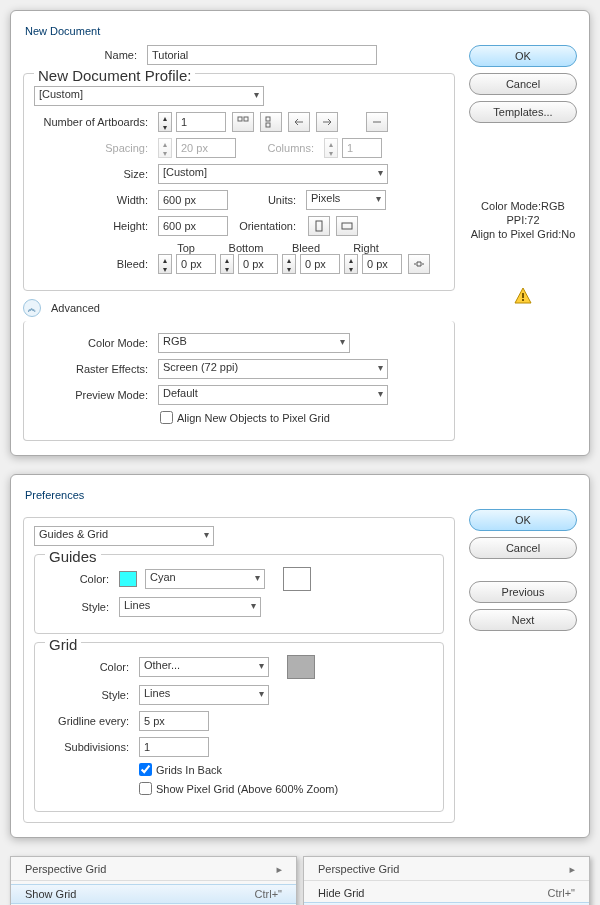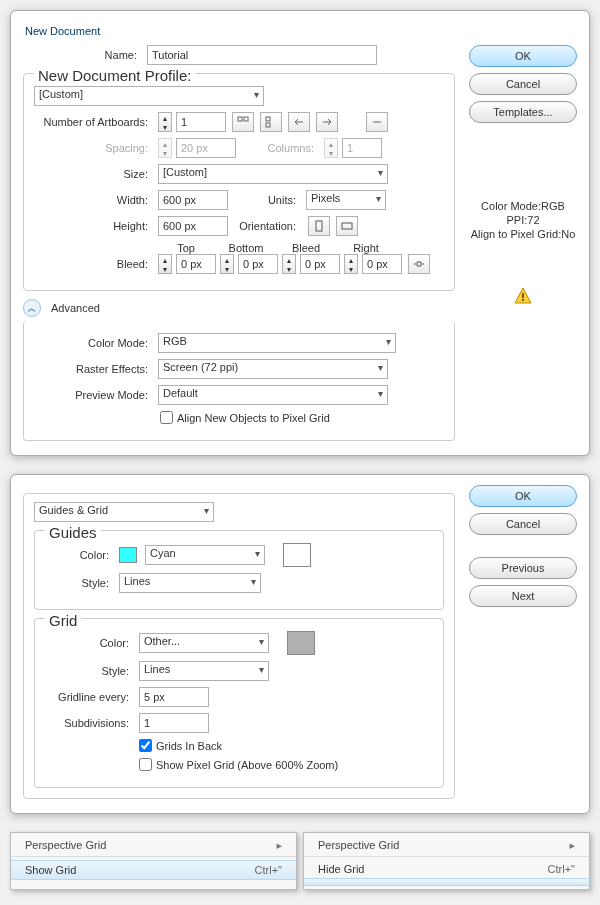--- a/index.html
+++ b/index.html
@@ -169,21 +169,21 @@
 </div>
 
 <div class="frow" style="margin-top:8px">
 <span class="chev">︽</span>
 <span>Advanced</span>
 </div>
 
 <div class="fieldset" style="border-top:none;margin-top:-2px">
 <div class="frow">
 <div class="lbl">Color Mode:</div>
-<div class="sel" style="width:238px"><span>RGB</span></div>
+<div class="sel" style="width:192px"><span>RGB</span></div>
 </div>
 <div class="frow">
 <div class="lbl">Raster Effects:</div>
 <div class="sel" style="width:230px"><span>Screen (72 ppi)</span></div>
 </div>
 <div class="frow">
 <div class="lbl">Preview Mode:</div>
 <div class="sel" style="width:230px"><span>Default</span></div>
 </div>
 <div class="frow" style="margin-left:126px">
@@ -213,20 +213,21 @@
             </svg>
 </div>
 </div>
 
 </div>
 </div>
 </div>
 
 <div class="dialog">
 <div class="dialog-inner">
+<div class="dtitle">Preferences</div>
 <div class="main-row">
 <div class="form-col">
 <div class="fieldset">
 <div class="frow" style="margin-top:-4px">
 <div class="sel" style="width:180px"><span>Guides &amp; Grid</span></div>
 </div>
 
 <div class="fieldset">
 <div class="legend">Guides</div>
 <div class="frow">

